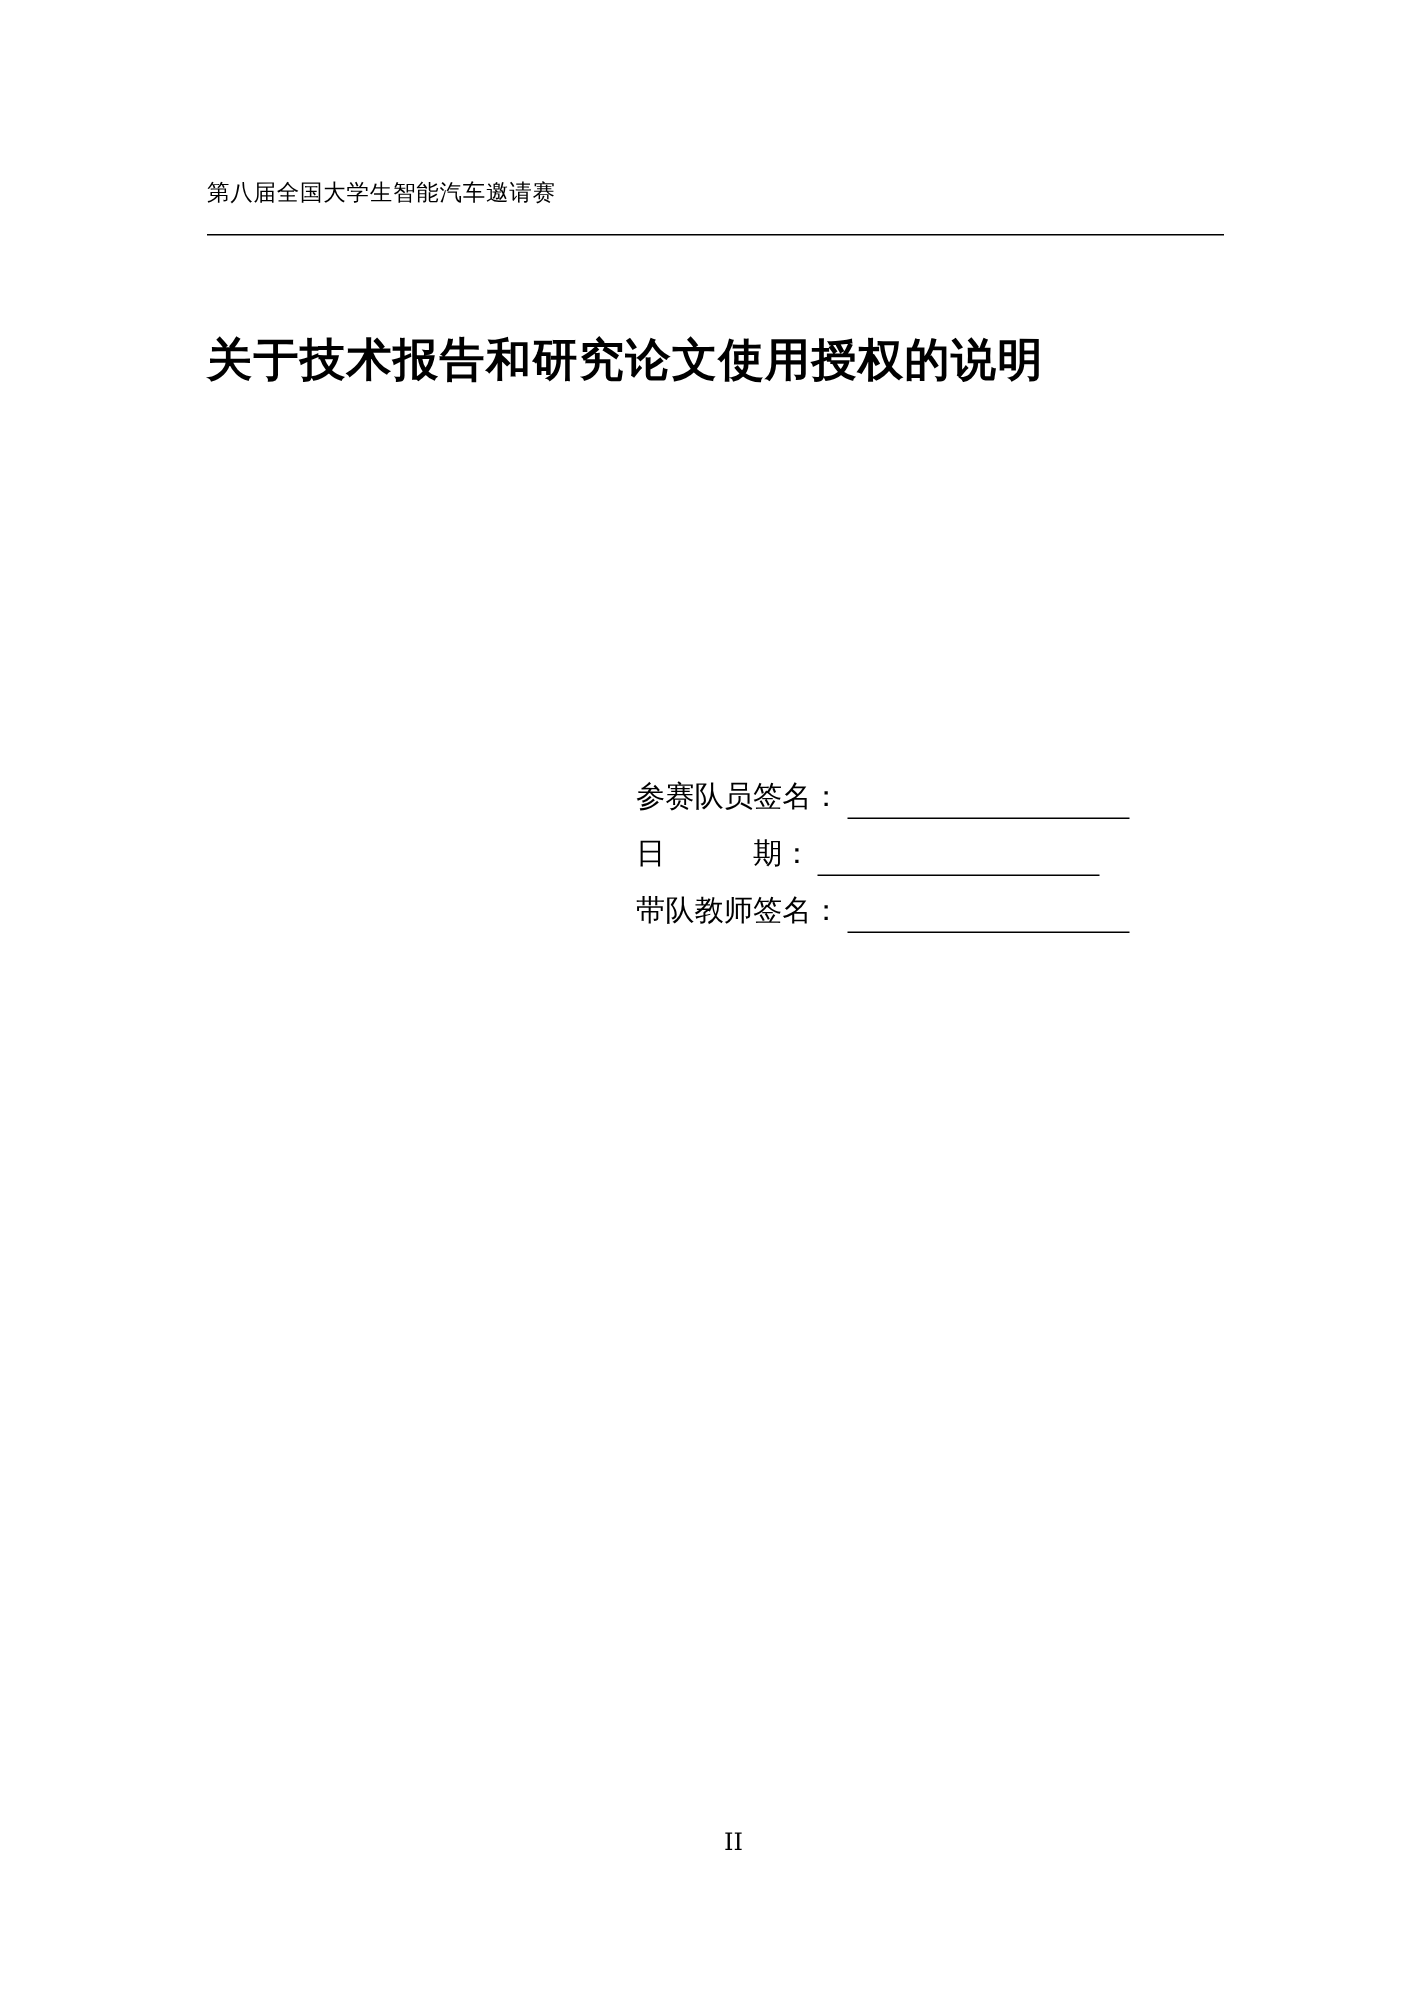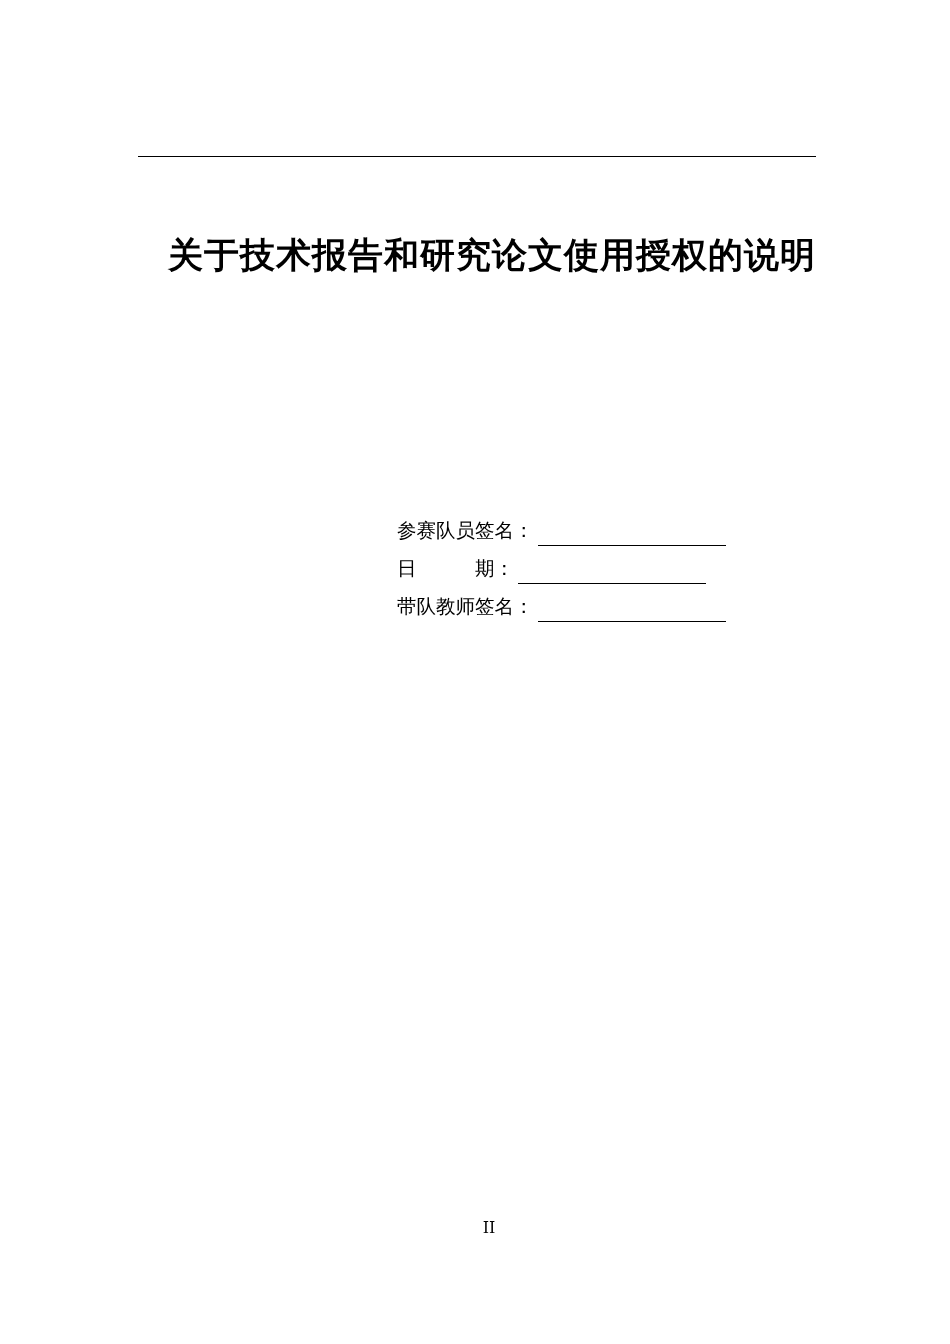--- a/index.html
+++ b/index.html
@@ -40,44 +40,44 @@
     position: absolute;
     left: 138px;
     top: 156px;
     width: 678px;
     height: 0;
     border-top: 1.6px solid #000;
   }
   .doc-title {
     position: absolute;
     left: 138px;
-    top: 232px;
+    top: 218px;
     width: 678px;
-    text-align: right;
-    font-size: 35px;
+    text-align: left;
+    font-size: 30px;
     font-weight: bold;
     letter-spacing: 1px;
     font-family: "DejaVu Sans", "Liberation Sans", sans-serif;
     line-height: 46px;
   }
   .body-text {
     position: absolute;
     left: 138px;
     top: 308px;
     width: 678px;
     font-size: 19.5px;
     line-height: 36px;
     text-align: justify;
     text-justify: inter-ideograph;
     text-indent: 42px;
     font-family: "DejaVu Serif", "Liberation Serif", serif;
   }
   .sign-block {
     position: absolute;
-    left: 397px;
+    left: 424px;
     top: 508px;
     width: 400px;
   }
   .sign-row {
     display: flex;
     align-items: flex-end;
     height: 38px;
     font-size: 19.5px;
     font-family: "DejaVu Serif", "Liberation Serif", serif;
   }
@@ -100,20 +100,23 @@
     font-size: 16px;
     font-family: "DejaVu Serif", "Liberation Serif", serif;
     padding-left: 14px;
   }
 </style>
 </head>
 <body>
 
 <div class="page">
 
+  <div class="header">
+    <div class="header-text">第八届全国大学生智能汽车邀请赛</div>
+  </div>
   <div class="header-rule"></div>
 
   <div class="doc-title">关于技术报告和研究论文使用授权的说明</div>
 
 
   <div class="sign-block">
 
     <div class="sign-row">
       <span class="sign-label">参赛队员签名：</span>
       <span class="sign-line"></span>

